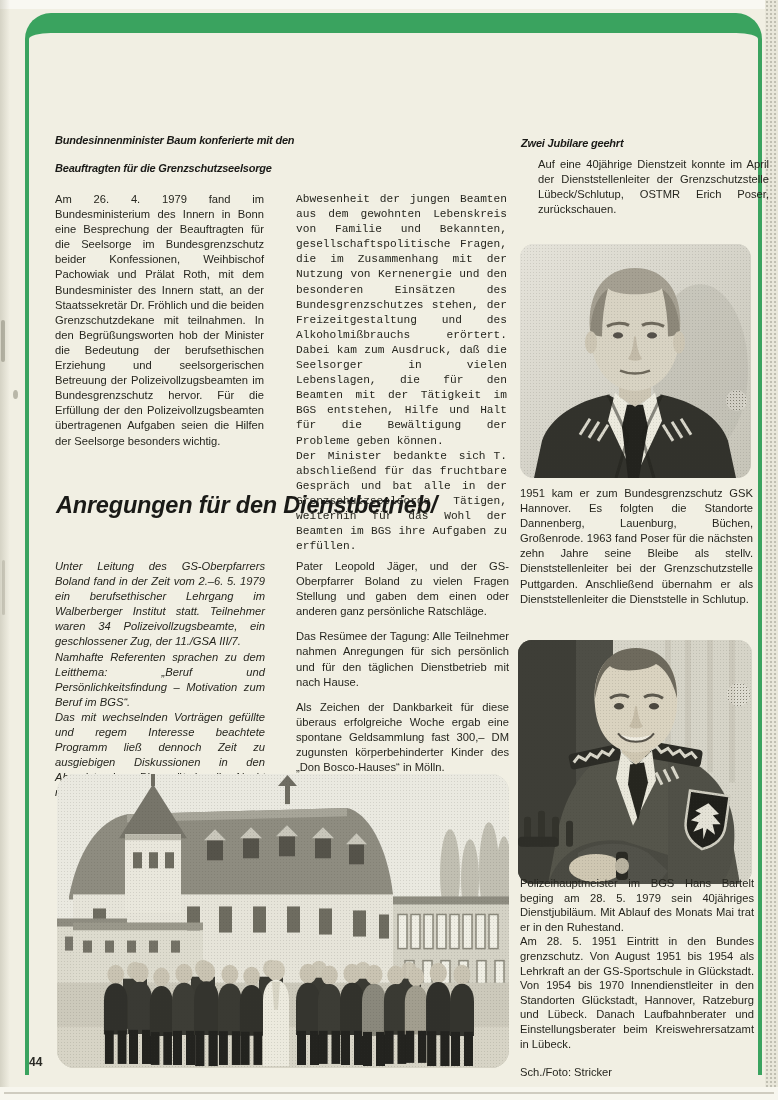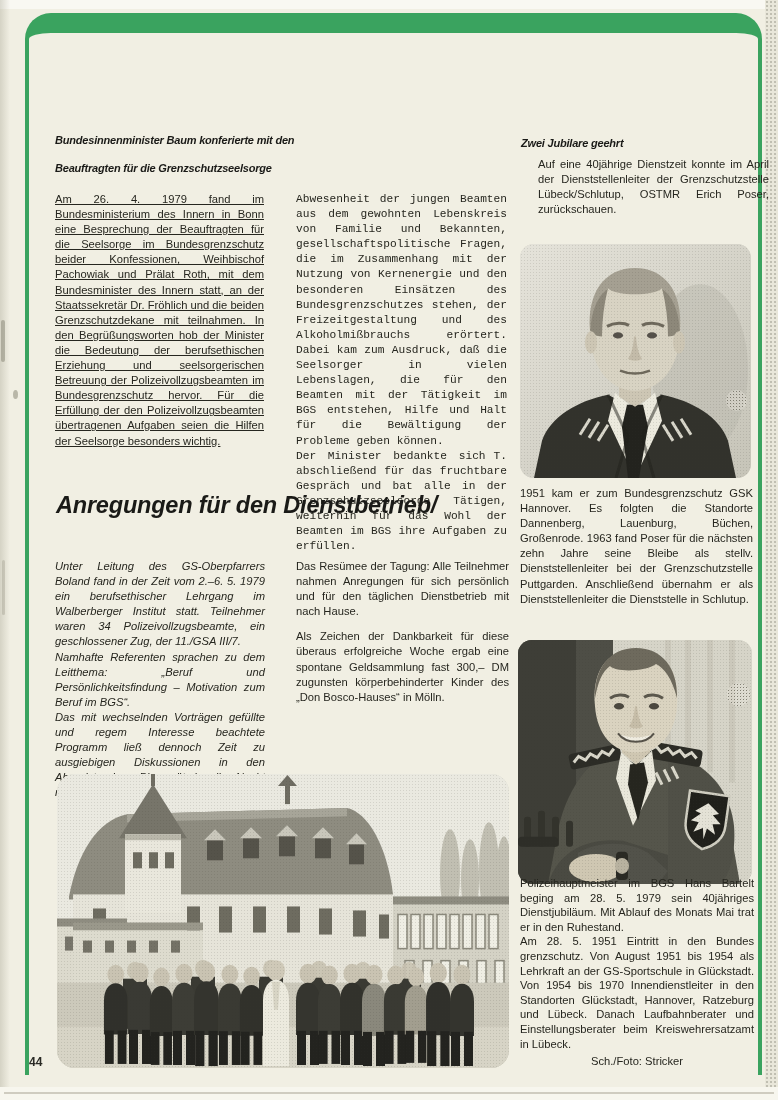--- a/index.html
+++ b/index.html
@@ -34,21 +34,21 @@
   .h-small{font-size:11px;line-height:28px;}
   .h-big{font-size:23.5px;line-height:31px;}
   
   .col{
     position:absolute;font-size:11.2px;line-height:15.1px;text-align:justify;
     color:#26261f;
   }
   .col p{margin:0;}
   .col p.gap{margin-bottom:10px;}
   .sig{float:right;padding-left:8px;}
-  .credit{display:block;text-align:center;margin-top:3px;}
+  .credit{display:block;text-align:left;margin-top:14px;}
   
   .photo{position:absolute;overflow:hidden;background:#d8d6cb;}
   .photo svg{display:block;width:100%;height:100%;}
   .photo::after{
     content:"";position:absolute;inset:0;border-radius:inherit;pointer-events:none;
     background-image:radial-gradient(rgba(55,55,48,.13) .7px, transparent .8px);
     background-size:3px 3px;
   }
   .r14{border-radius:14px;}
   .r16{border-radius:18px;}
@@ -72,21 +72,21 @@
 <div class="speck" style="left:2px;top:560px;width:3px;height:55px;opacity:.3;"></div>
 <div class="speck" style="left:13px;top:390px;width:5px;height:9px;border-radius:50%;"></div>
 
 <div class="frame"></div>
 
 <div class="headline h-small" style="left:55px;top:126px;width:472px;">
   <span style="display:block">Bundesinnenminister Baum konferierte mit den</span>
   <span style="display:block">Beauftragten für die Grenzschutzseelsorge</span>
 </div>
 
-<div class="col" style="left:55px;top:192px;width:209px;text-decoration:underline;">
+<div class="col" style="left:55px;top:192px;width:209px;">
   <p>Am 26. 4. 1979 fand im Bundesministerium des Innern in Bonn eine Besprechung der Beauftragten für die Seelsorge im Bundesgrenzschutz beider Konfessionen, Weihbischof Pachowiak und Prälat Roth, mit dem Bundesminister des Innern statt, an der Staatssekretär Dr. Fröhlich und die beiden Grenzschutzdekane mit teilnahmen. In den Begrüßungsworten hob der Minister die Bedeutung der berufsethischen Erziehung und seelsorgerischen Betreuung der Polizeivollzugsbeamten im Bundesgrenzschutz hervor. Für die Erfüllung der den Polizeivollzugsbeamten übertragenen Aufgaben seien die Hilfen der Seelsorge besonders wichtig.</p>
 </div>
 
 <div class="col" style="left:296px;top:192px;width:211px;font-family:Liberation Mono, monospace;">
   <p>Abwesenheit der jungen Beamten aus dem gewohnten Lebenskreis von Familie und Bekannten, gesellschaftspolitische Fragen, die im Zusammenhang mit der Nutzung von Kernenergie und den besonderen Einsätzen des Bundesgrenzschutzes stehen, der Freizeitgestaltung und des Alkoholmißbrauchs erörtert. Dabei kam zum Ausdruck, daß die Seelsorger in vielen Lebenslagen, die für den Beamten mit der Tätigkeit im BGS entstehen, Hilfe und Halt für die Bewältigung der Probleme geben können.</p>
   <p><span class="sig">T.</span><span>Der Minister bedankte sich abschließend für das fruchtbare Gespräch und bat alle in der Grenzschutzseelsorge Tätigen, weiterhin für das Wohl der Beamten im BGS ihre Aufgaben zu erfüllen.</span></p>
 </div>
 
 <div class="headline h-small" style="left:521px;top:129px;width:235px;">Zwei Jubilare geehrt</div>
 
@@ -206,20 +206,21 @@
   <span style="display:block">Anregungen für den Dienstbetrieb/</span>
 </div>
 
 <div class="col" style="left:55px;top:559px;width:210px;font-style:italic;">
   <p>Unter Leitung des GS-Oberpfarrers Boland fand in der Zeit vom 2.–6. 5. 1979 ein berufsethischer Lehrgang im Walberberger Institut statt. Teilnehmer waren 34 Polizeivollzugsbeamte, ein geschlossener Zug, der 11./GSA III/7.</p>
   <p>Namhafte Referenten sprachen zu dem Leitthema: „Beruf und Persönlichkeitsfindung – Motivation zum Beruf im BGS“.</p>
   <p>Das mit wechselnden Vorträgen gefüllte und regem Interesse beachtete Programm ließ dennoch Zeit zu ausgiebigen Diskussionen in den Abendstunden. Bis spät in die Nacht nahmen der Direktor des Institutes,</p>
 </div>
 
 <div class="col" style="left:296px;top:559px;width:213px;">
+  <p class="gap">Pater Leopold Jäger, und der GS-Oberpfarrer Boland zu vielen Fragen Stellung und gaben dem einen oder anderen ganz persönliche Ratschläge.</p>
   <p class="gap">Das Resümee der Tagung: Alle Teilnehmer nahmen Anregungen für sich persönlich und für den täglichen Dienstbetrieb mit nach Hause.</p>
   <p>Als Zeichen der Dankbarkeit für diese überaus erfolgreiche Woche ergab eine spontane Geldsammlung fast 300,– DM zugunsten körperbehinderter Kinder des „Don Bosco-Hauses“ in Mölln.</p>
 </div>
 
 <div class="photo r16" style="left:57px;top:774px;width:452px;height:294px;">
   <svg viewBox="0 0 452 293" preserveAspectRatio="none">
     <defs>
       <g id="man">
         <ellipse cx="15" cy="11" rx="8.5" ry="10" fill="#c9c3b2"></ellipse>
         <path d="M3 72 L3 38 C3 27 8 20 15 20 C22 20 27 27 27 38 L27 72 Z" fill="currentColor"></path>

